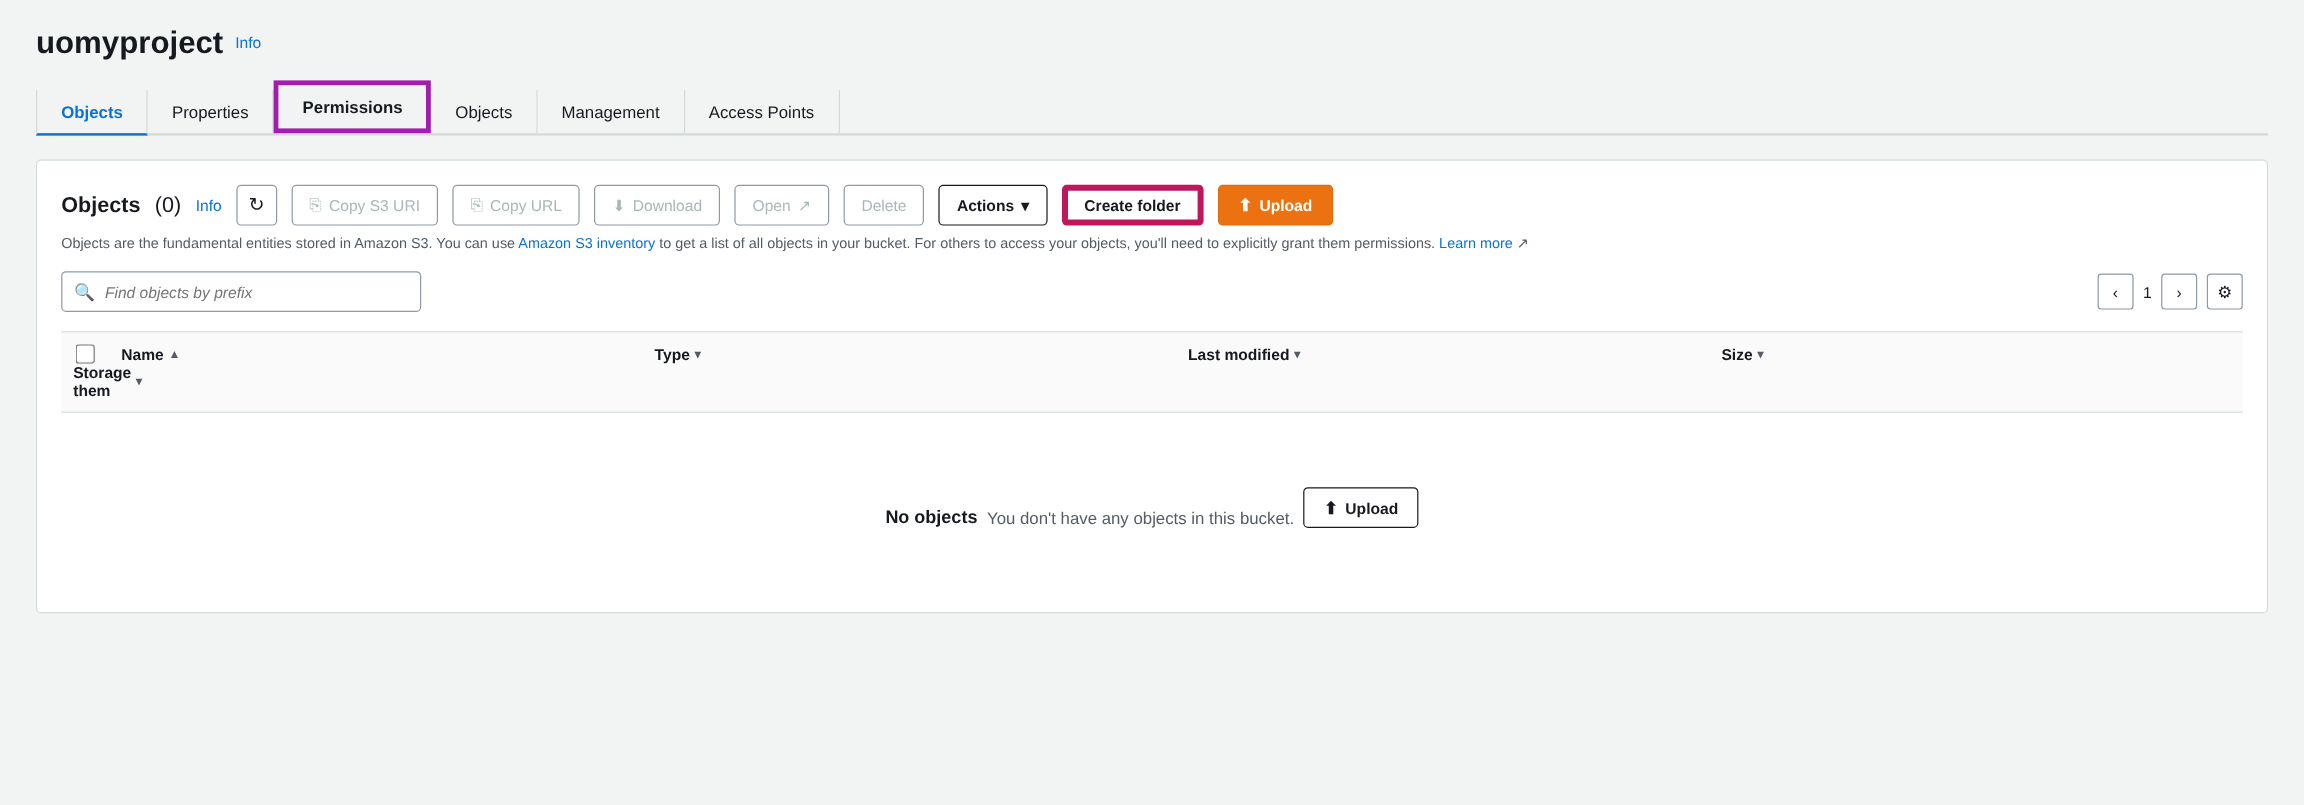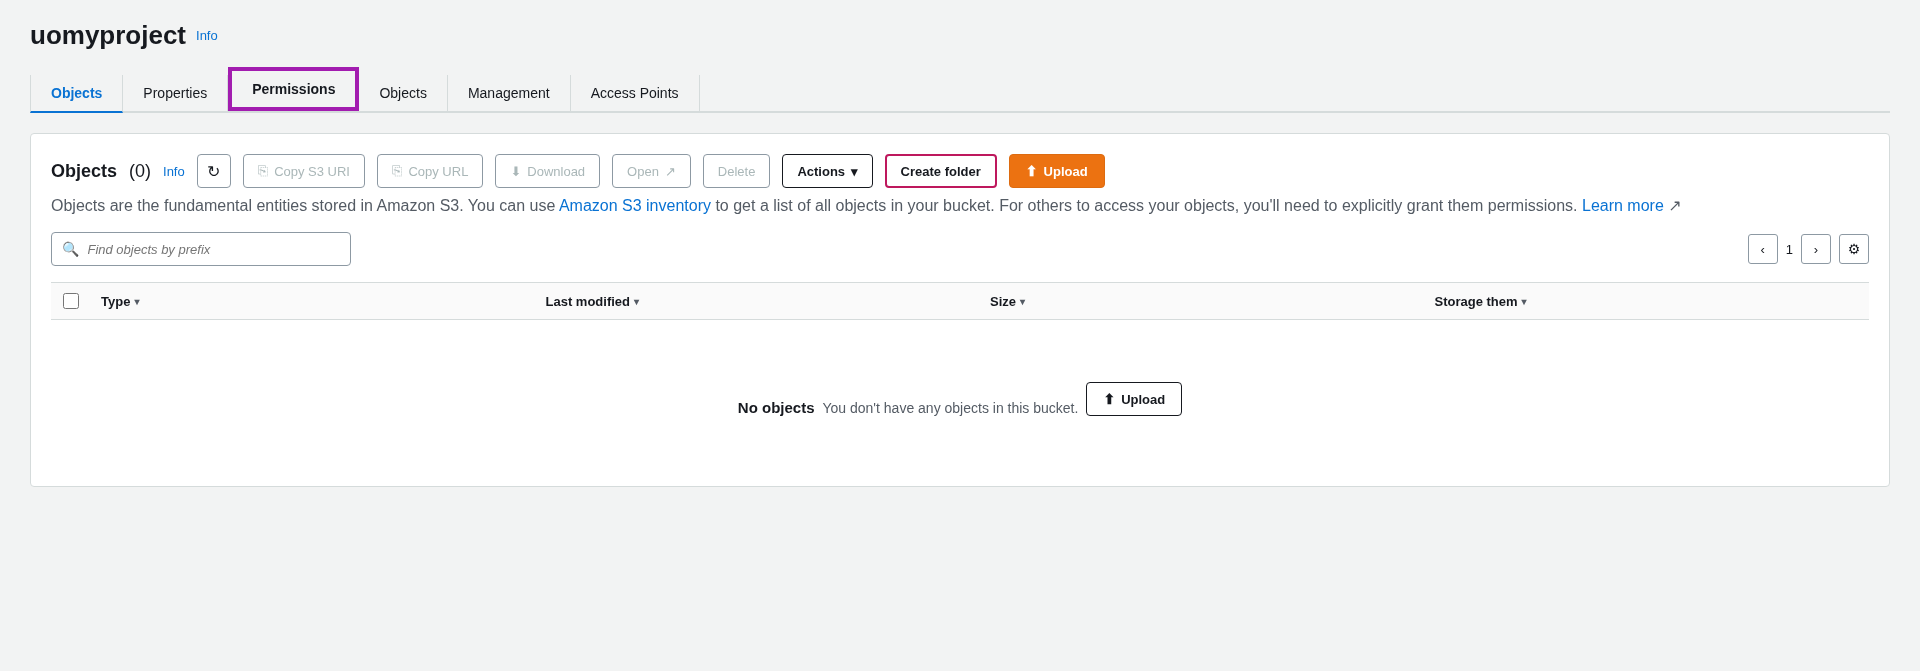--- a/index.html
+++ b/index.html
@@ -115,39 +115,39 @@
     .toolbar-btn:disabled, .toolbar-btn.disabled {
       color: #aab7b8;
       cursor: default;
     }
     .toolbar-btn.actions-btn {
       font-weight: 600;
       border: 1px solid #16191f;
     }
     .toolbar-btn.create-folder-btn {
       font-weight: 600;
-      border: 2px solid #be185d;
+      border: 5px solid #be185d;
     }
     .upload-btn {
       height: 34px;
       padding: 0 16px;
       background: #ec7211;
       border: 1px solid #dd6b10;
       border-radius: 4px;
       cursor: pointer;
       font-size: 13px;
       font-weight: 700;
       color: #fff;
       display: flex;
       align-items: center;
       gap: 6px;
       white-space: nowrap;
     }
     .description-text {
-      font-size: 16px;
+      font-size: 12px;
       color: #545b64;
       margin-bottom: 14px;
       line-height: 1.5;
     }
     .description-text a {
       color: #0972d3;
       text-decoration: none;
     }
     .search-row {
       display: flex;
@@ -363,20 +363,24 @@
           <span>⚙</span>
         </button>
       </div>
     </div>
 
     <div class="table-header">
       <div class="checkbox-cell th">
         <input type="checkbox" style="">
       </div>
       <div class="th">
+        <span>Name</span>
+        <span class="sort-icon">▲</span>
+      </div>
+      <div class="th">
         <span>Type</span>
         <span class="sort-icon">▾</span>
       </div>
       <div class="th">
         <span>Last modified</span>
         <span class="sort-icon">▾</span>
       </div>
       <div class="th">
         <span>Size</span>
         <span class="sort-icon">▾</span>

